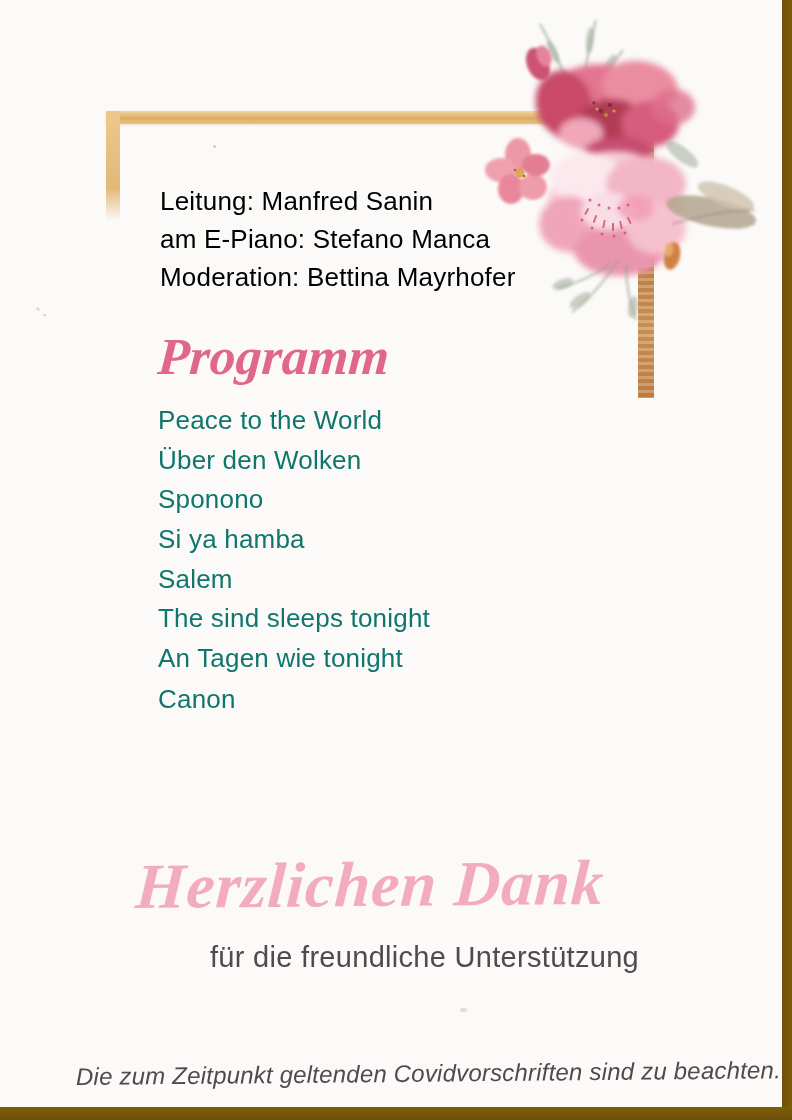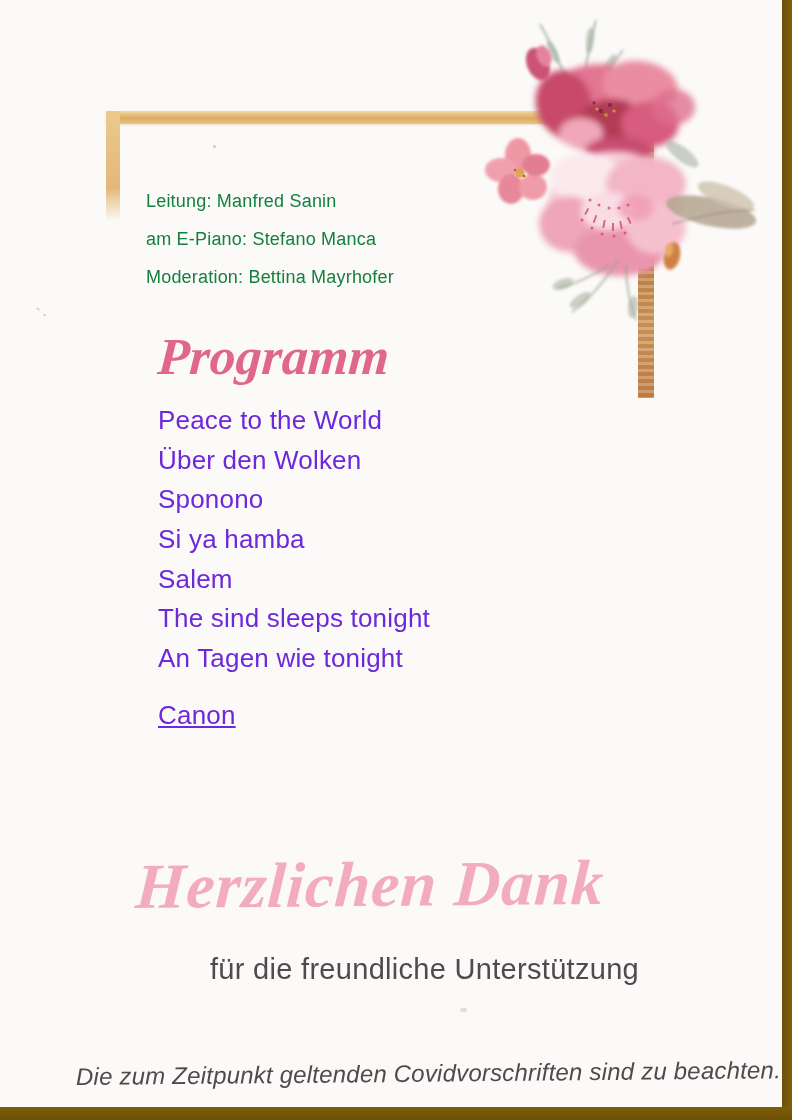--- a/index.html
+++ b/index.html
@@ -36,56 +36,55 @@
   .frame-right {
     left: 638px; top: 117px; width: 16px; height: 281px;
     background:
       repeating-linear-gradient(to bottom, rgba(255,255,255,.18) 0 3px, rgba(120,70,20,.12) 3px 7px),
       linear-gradient(to bottom, #d8a668, #c07e41 45%, #d09a5e 75%, #c5834a);
   }
 
   .flower { left: 468px; top: 12px; width: 300px; height: 320px; }
 
   .credits {
-    left: 146px; top: 182px;
-    font-size: 18px; line-height: 38px; letter-spacing: .2px;
-    color: #15803d;
+    left: 160px; top: 182px;
+    font-size: 26px; line-height: 38px; letter-spacing: .2px;
+    color: #000000;
   }
 
   .script {
     font-family: "Liberation Serif", serif;
     font-style: italic; font-weight: bold;
   }
   .program-heading {
     left: 158px; top: 327px;
     font-size: 52px; letter-spacing: 0px;
     color: #e0678a;
     transform: skewX(-4deg);
   }
 
   .song-list {
     left: 158px; top: 401px;
     list-style: none;
-    font-size: 26px; color: #6d28d9; letter-spacing: .2px;
+    font-size: 26px; color: #0f766e; letter-spacing: .2px;
   }
   .song-list li { height: 39.6px; display: flex; align-items: center; }
-  .song-list li:last-child { margin-top: 18px; text-decoration: underline; }
+  .song-list li:last-child { margin-top: 2px; }
 
   .thanks-heading {
     left: 100px; top: 848px; width: 540px;
     text-align: center;
     font-size: 64px; letter-spacing: 1px;
     color: #f3abc0;
     transform: rotate(-0.5deg) skewX(-4deg);
   }
   .thanks-sub {
     left: 210px; top: 941px;
     font-size: 29px; letter-spacing: .3px;
     color: #4f4a4b;
-    margin-top: 12px;
   }
 
   .covid-note {
     left: 76px; top: 1063px;
     font-size: 24px; font-style: italic; letter-spacing: .2px;
     color: #4f4a4b;
     transform: rotate(-0.55deg);
     transform-origin: left center;
   }
 

